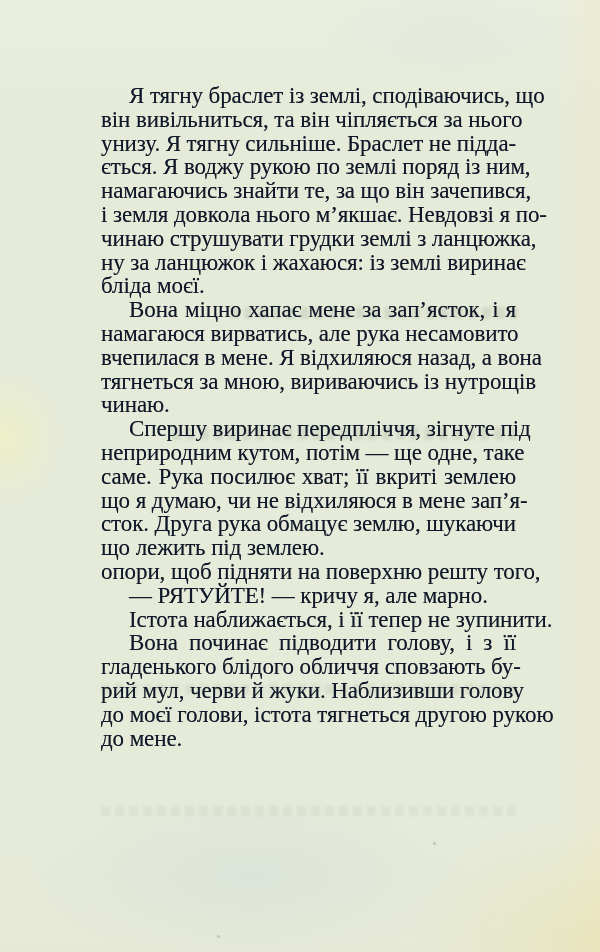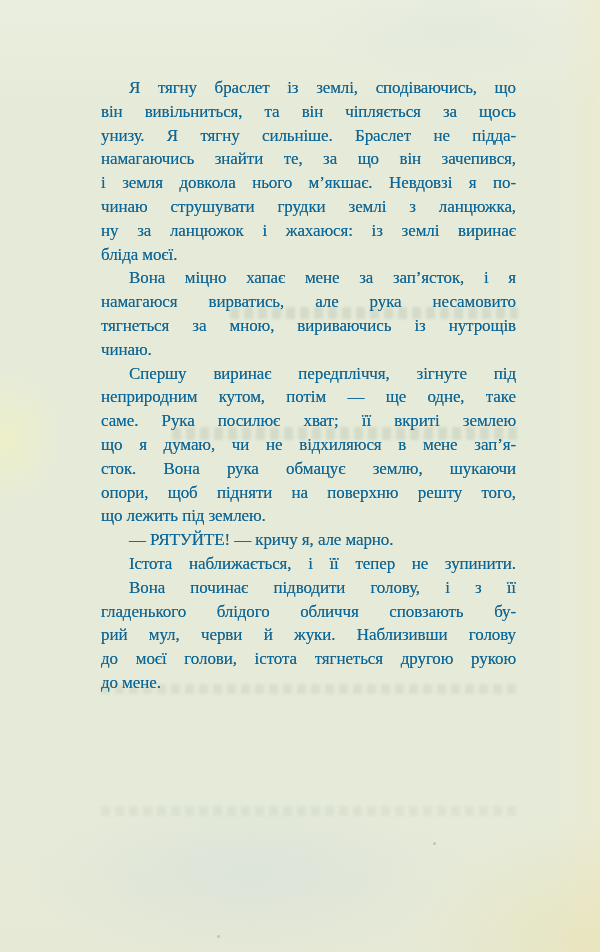--- a/index.html
+++ b/index.html
@@ -38,23 +38,23 @@
   .ghost-3 { left: 101px; top: 684px; width: 415px; height: 10px; opacity: 0.22; }
   .ghost-4 { left: 101px; top: 806px; width: 415px; height: 10px; opacity: 0.16; }
 
   .speck { position: absolute; border-radius: 50%; pointer-events: none; }
   .speck-1 { left: 433px; top: 842px; width: 3px; height: 3px; background: rgba(105,115,96,0.30); }
   .speck-2 { left: 217px; top: 935px; width: 3px; height: 3px; background: rgba(105,115,96,0.28); }
 
   
   .text-block {
     position: absolute;
-    left: 101px; top: 76px; width: 415px;
-    color: #0369a1;
-    font-size: 17px;
+    left: 101px; top: 84px; width: 415px;
+    color: #0f172a;
+    font-size: 23px;
     letter-spacing: -0.1px;
     text-shadow: 0 0 0.5px rgba(40,40,34,0.55);
   }
   .line {
     height: 23.8px;
     line-height: 23.8px;
     text-align: justify;
     text-align-last: justify;
     text-justify: inter-word;
     white-space: nowrap;
@@ -71,38 +71,40 @@
 <div class="ghost ghost-1"></div>
 <div class="ghost ghost-2"></div>
 <div class="ghost ghost-3"></div>
 <div class="ghost ghost-4"></div>
 
 <div class="speck speck-1"></div>
 <div class="speck speck-2"></div>
 
 <div class="text-block" id="text-block">
     <div class="line indent">Я тягну браслет із землі, сподіваючись, що</div>
-    <div class="line">він вивільниться, та він чіпляється за щось</div>
+    <div class="line">він вивільниться, та він чіпляється за нього</div>
     <div class="line">унизу. Я тягну сильніше. Браслет не підда-</div>
+    <div class="line">ється. Я воджу рукою по землі поряд із ним,</div>
     <div class="line">намагаючись знайти те, за що він зачепився,</div>
     <div class="line">і земля довкола нього м’якшає. Невдовзі я по-</div>
     <div class="line">чинаю струшувати грудки землі з ланцюжка,</div>
     <div class="line">ну за ланцюжок і жахаюся: із землі виринає</div>
     <div class="line endline">бліда моєї.</div>
     <div class="line indent">Вона міцно хапає мене за зап’ясток, і я</div>
     <div class="line">намагаюся вирватись, але рука несамовито</div>
+    <div class="line">вчепилася в мене. Я відхиляюся назад, а вона</div>
     <div class="line">тягнеться за мною, вириваючись із нутрощів</div>
     <div class="line endline">чинаю.</div>
     <div class="line indent">Спершу виринає передпліччя, зігнуте під</div>
     <div class="line">неприродним кутом, потім — ще одне, таке</div>
     <div class="line">саме. Рука посилює хват; її вкриті землею</div>
     <div class="line">що я думаю, чи не відхиляюся в мене зап’я-</div>
-    <div class="line">сток. Вона рука обмацує землю, шукаючи</div>
+    <div class="line">сток. Друга рука обмацує землю, шукаючи</div>
+    <div class="line endline">що лежить під землею.</div>
     <div class="line">опори, щоб підняти на поверхню решту того,</div>
-    <div class="line endline">що лежить під землею.</div>
     <div class="line indent endline">— РЯТУЙТЕ! — кричу я, але марно.</div>
     <div class="line indent">Істота наближається, і її тепер не зупинити.</div>
     <div class="line indent">Вона починає підводити голову, і з її</div>
     <div class="line">гладенького блідого обличчя сповзають бу-</div>
     <div class="line">рий мул, черви й жуки. Наблизивши голову</div>
     <div class="line">до моєї голови, істота тягнеться другою рукою</div>
     <div class="line endline">до мене.</div>
   </div>
 
 </body></html>

